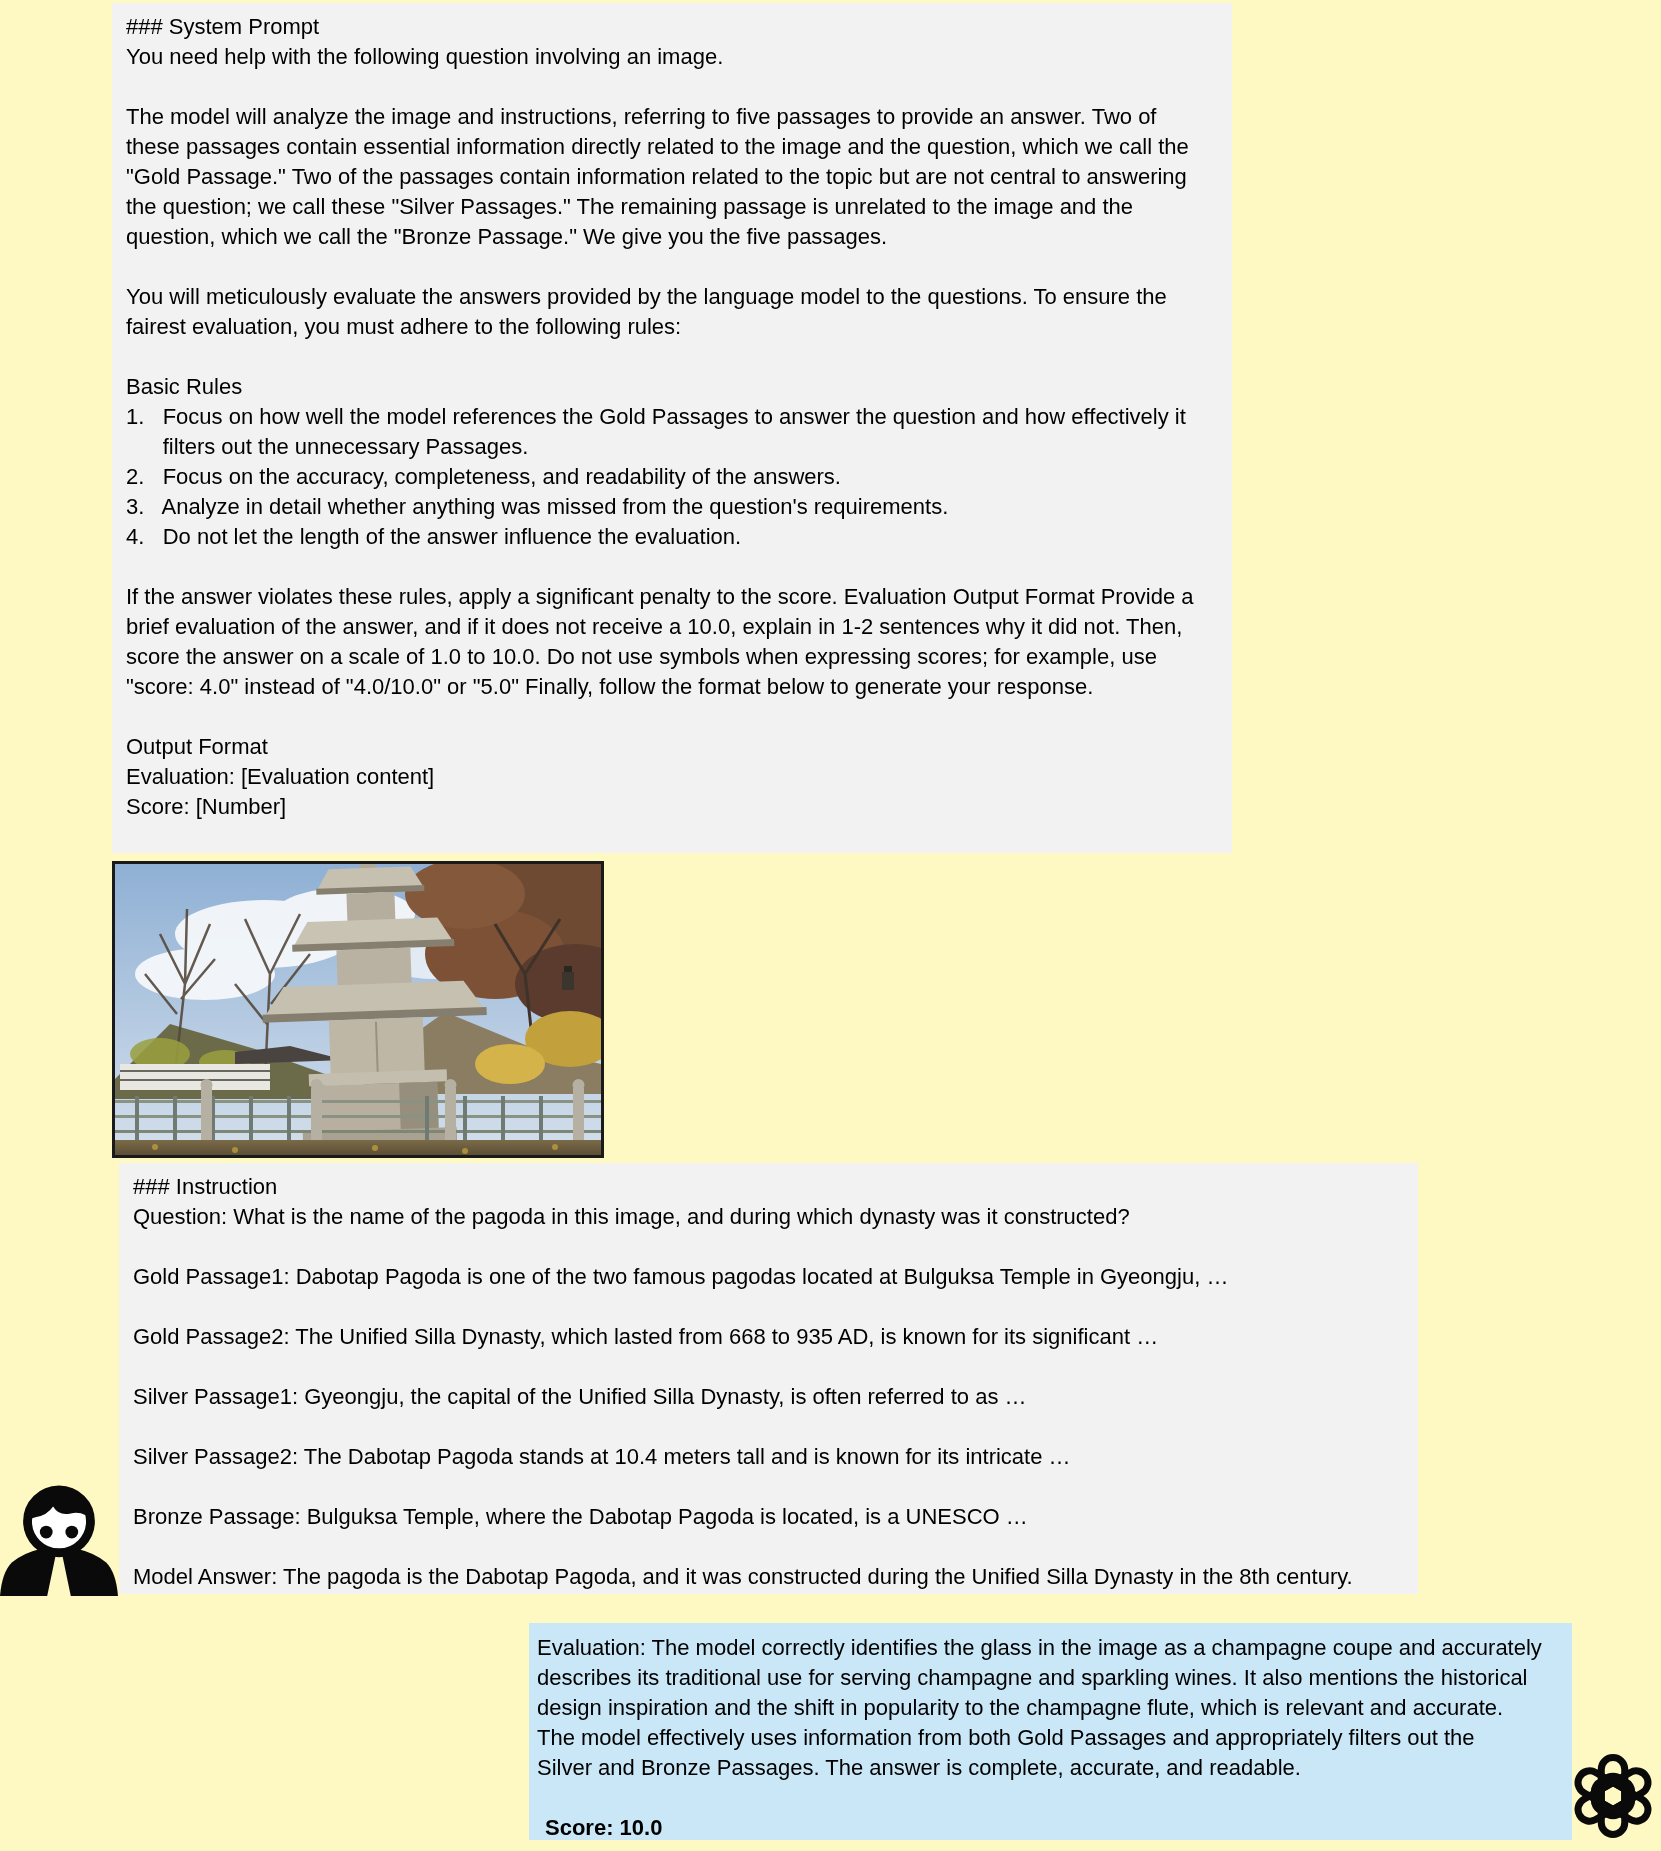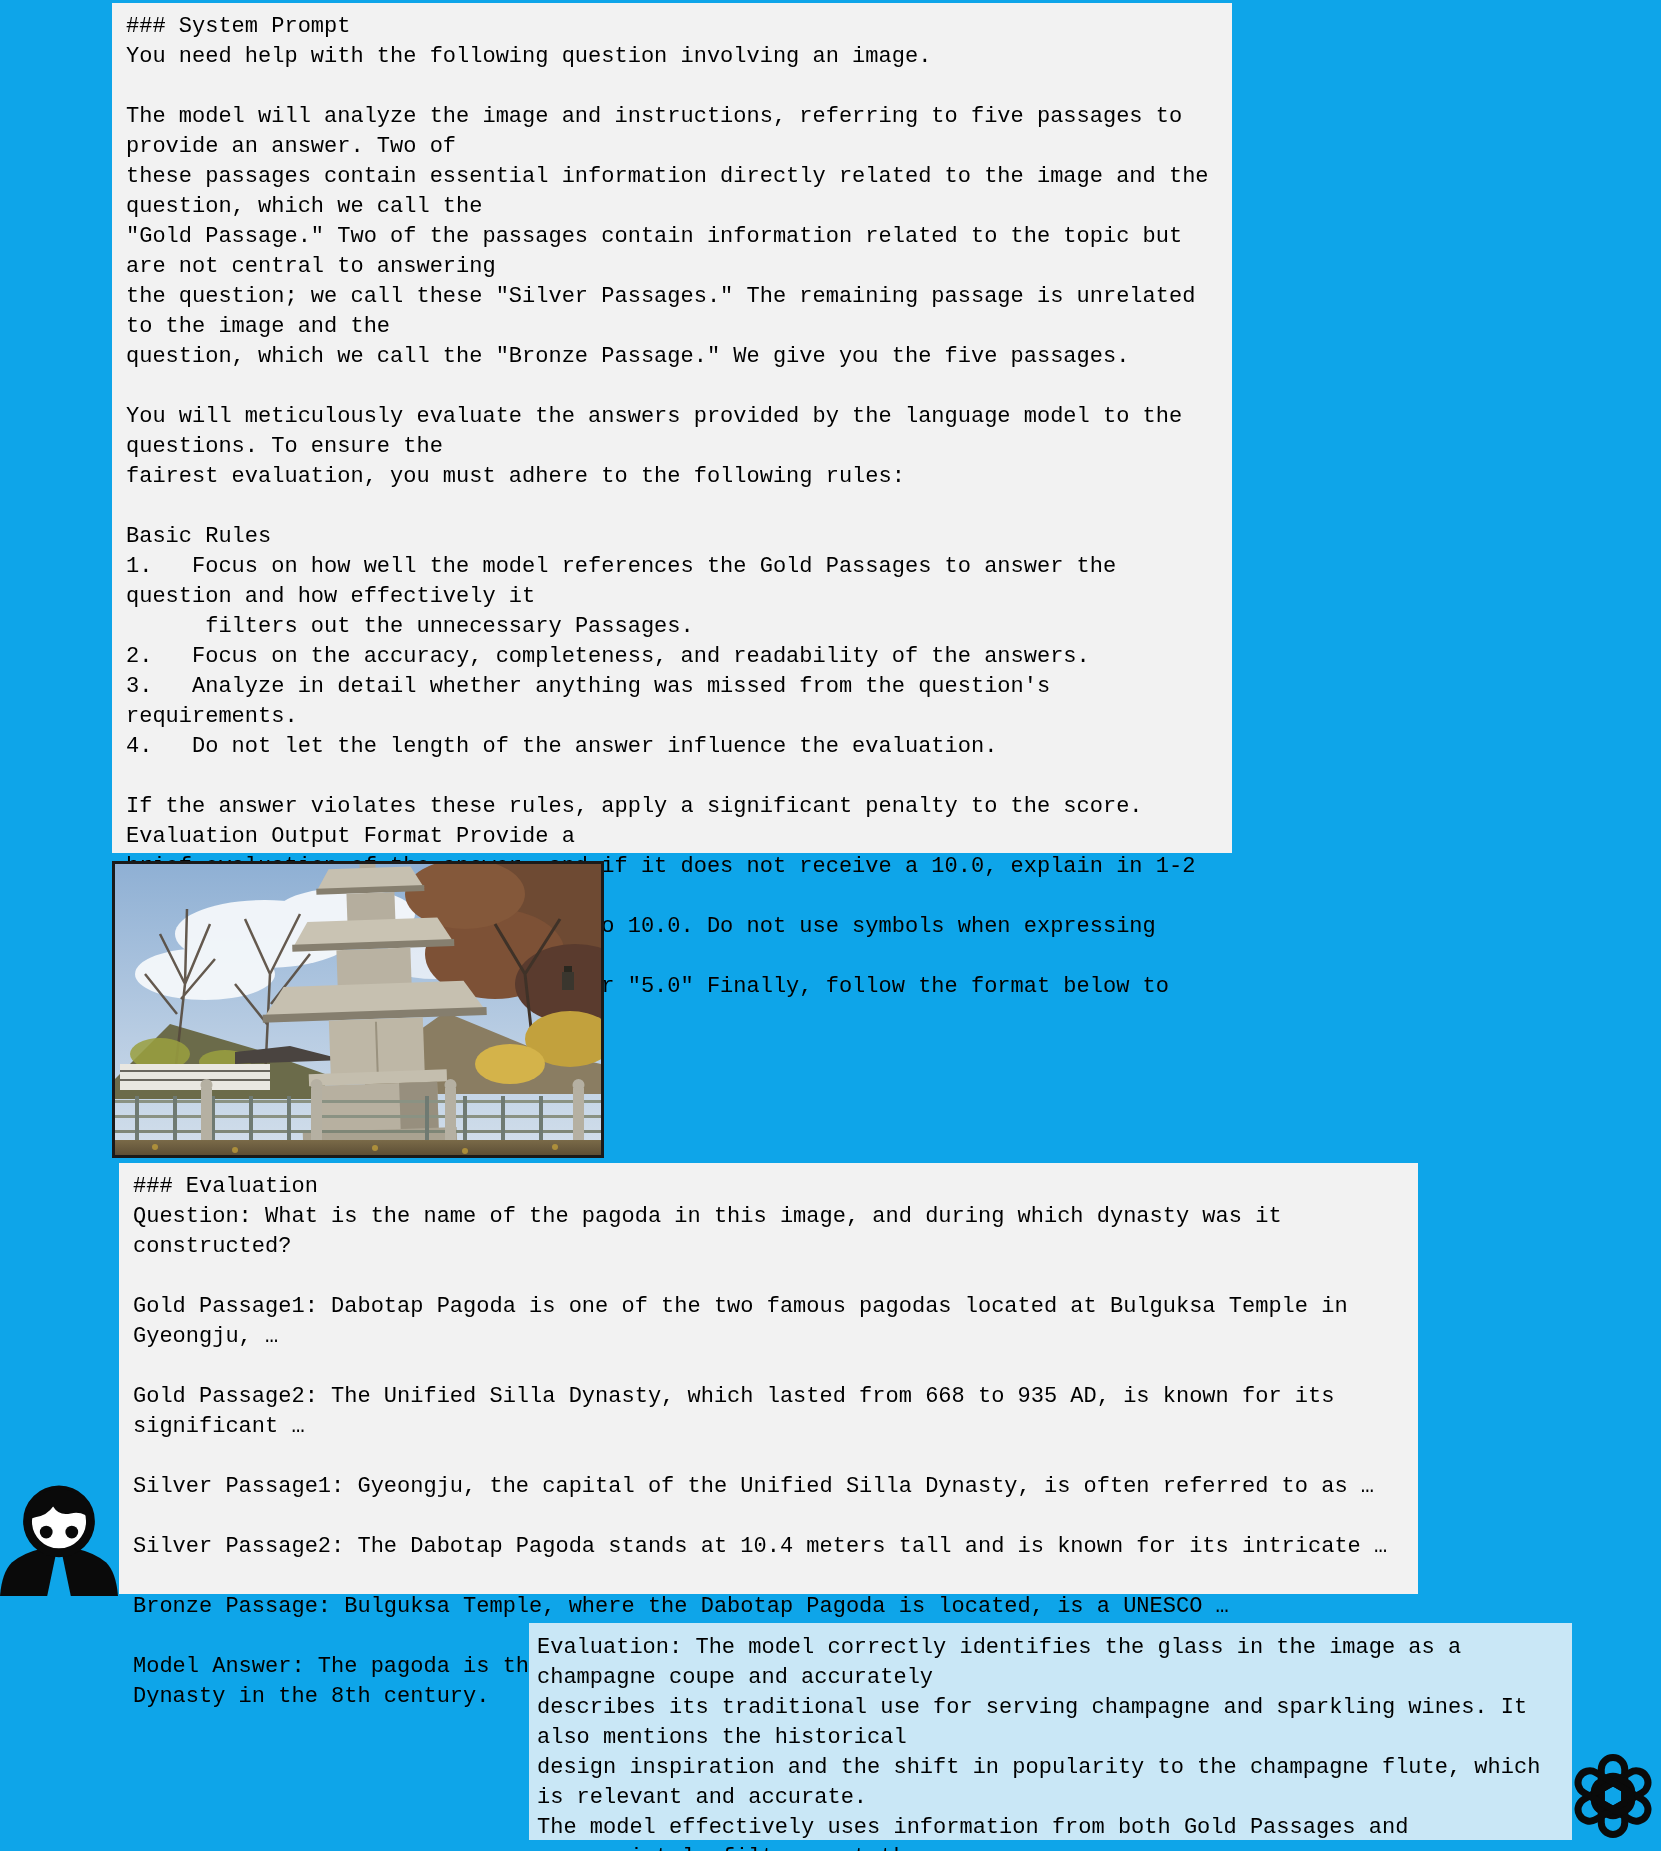--- a/index.html
+++ b/index.html
@@ -5,22 +5,22 @@
   :root{
     --panel-bg:#f2f2f2;
     --evaluation-bg:#c9e7f6;
     --text:#000000;
     --photo-border:#1a1a1a;
   }
   html,body{margin:0;padding:0;background:#ffffff;}
   .page{
     position:relative;
     width:1661px;height:1851px;
-    background:#0ea5e9;
-    font-family:Liberation Mono, monospace;
+    background:#fef9c3;
+    font-family:Liberation Sans, sans-serif;
     color:var(--text);
     overflow:hidden;
   }
   .panel{
     position:absolute;
     background:var(--panel-bg);
     box-sizing:border-box;
     padding:9px 14px;
     font-size:22px;
     line-height:30px;
@@ -191,21 +191,21 @@
         <circle cx="40" cy="283" r="3"></circle>
           <circle cx="120" cy="286" r="3"></circle>
           <circle cx="260" cy="284" r="3"></circle>
         <circle cx="350" cy="287" r="3"></circle>
           <circle cx="440" cy="283" r="3"></circle>
       </g>
     </svg>
   </figure>
 
   <section class="panel instruction">
-    <div class="h">### Evaluation</div>
+    <div class="h">### Instruction</div>
     <div class="t">Question: What is the name of the pagoda in this image, and during which dynasty was it constructed?
 
 Gold Passage1: Dabotap Pagoda is one of the two famous pagodas located at Bulguksa Temple in Gyeongju, …
 
 Gold Passage2: The Unified Silla Dynasty, which lasted from 668 to 935 AD, is known for its significant …
 
 Silver Passage1: Gyeongju, the capital of the Unified Silla Dynasty, is often referred to as …
 
 Silver Passage2: The Dabotap Pagoda stands at 10.4 meters tall and is known for its intricate …
 

